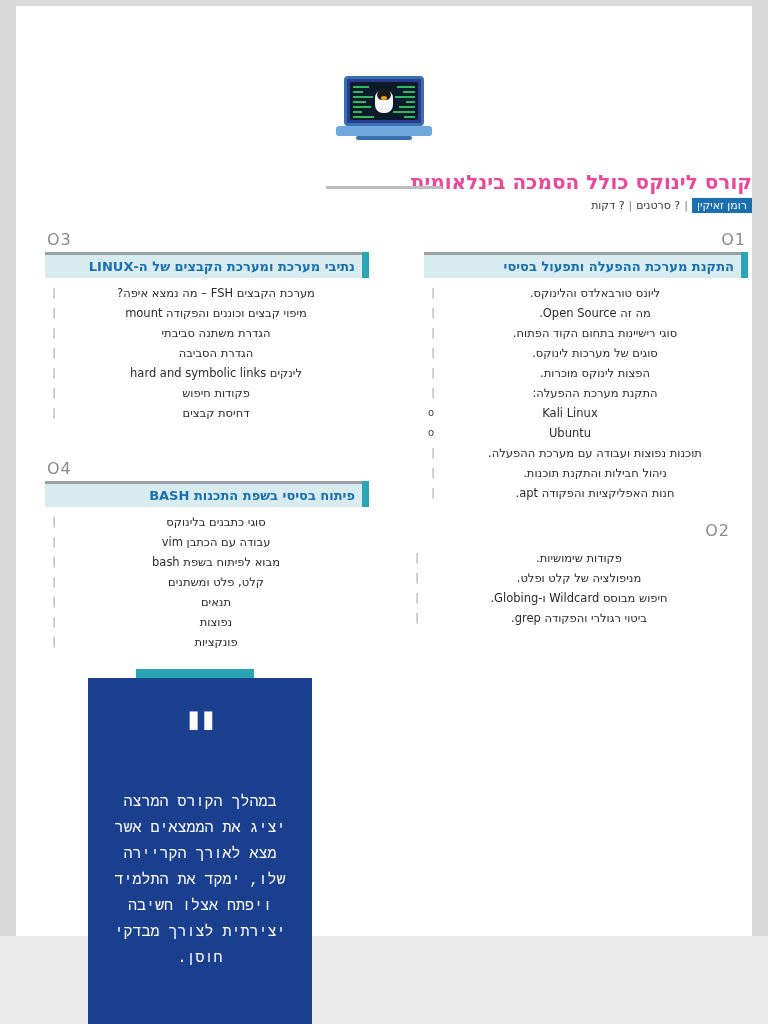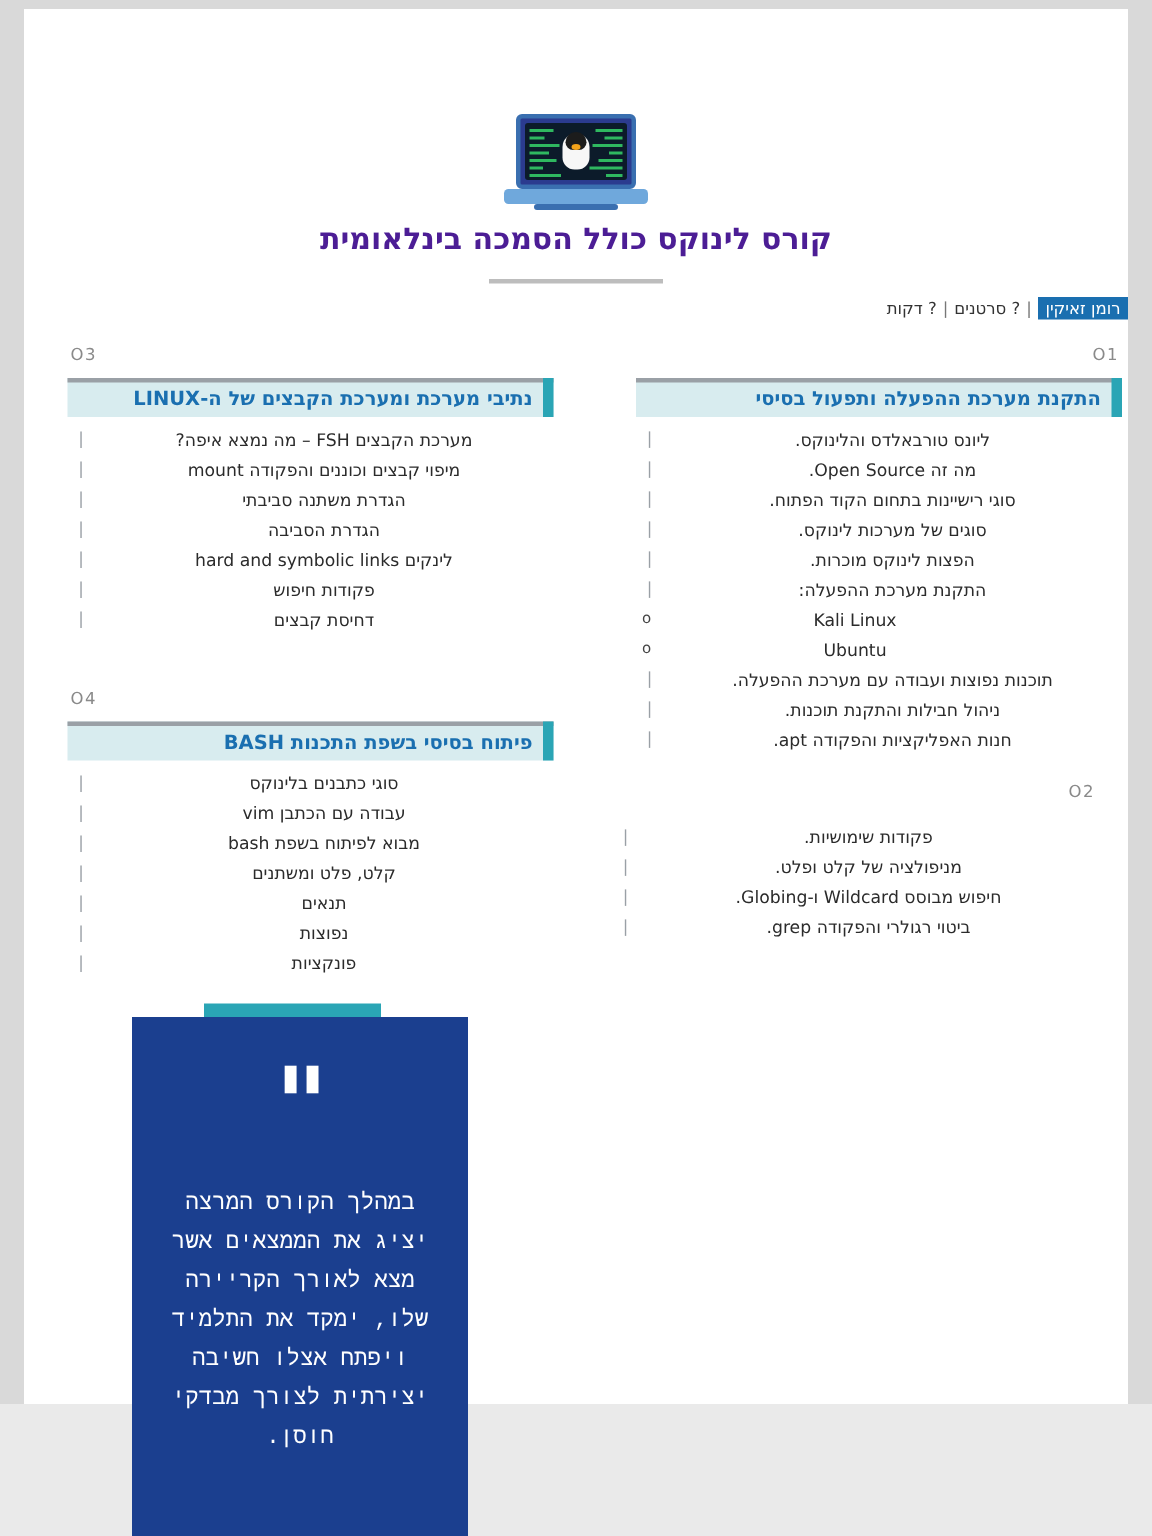--- a/index.html
+++ b/index.html
@@ -50,40 +50,40 @@
   .laptop-base{
     position:absolute;left:0;top:50px;width:96px;height:10px;
     background:#6fa8dc;border-radius:3px;
   }
   .laptop-foot{
     position:absolute;left:20px;top:60px;width:56px;height:4px;background:#3a6fb0;border-radius:2px;
   }
 
   
   .main-title{
-    position:absolute;left:0;right:0;top:141px;text-align:center;
-    font-size:20px;font-weight:bold;color:#4c1d95;letter-spacing:0;
+    position:absolute;left:0;right:0;top:164px;text-align:right;
+    font-size:20px;font-weight:bold;color:#ec4899;letter-spacing:0;
   }
   .title-rule{
     position:absolute;left:50%;transform:translateX(-50%);top:180px;
     width:116px;height:3px;background:#bdbdbd;
   }
   .subtitle-row{
     position:absolute;left:0;right:0;top:193px;text-align:right;
     font-size:11px;color:#333333;direction:rtl;
   }
   .subtitle-row .author{
     background:#1a6fb0;color:#ffffff;padding:1px 5px;font-size:11px;
   }
   .subtitle-row .sep{color:#777;padding:0 4px;}
 
   
   .section{position:absolute;}
   .sec-num{
-    position:absolute;top:-22px;font-size:11px;color:#8a8a8a;letter-spacing:1px;
+    position:absolute;top:-22px;font-size:16px;color:#8a8a8a;letter-spacing:1px;
   }
   .sec-header{
     position:relative;height:26px;background:#d8ecef;
     border-top:3px solid #9aa0a6;
     display:flex;align-items:center;
     box-sizing:border-box;
     text-align:center;
   }
   .sec-header .bar{
     position:absolute;right:0;top:-3px;bottom:0;width:7px;background:#2aa5b5;

